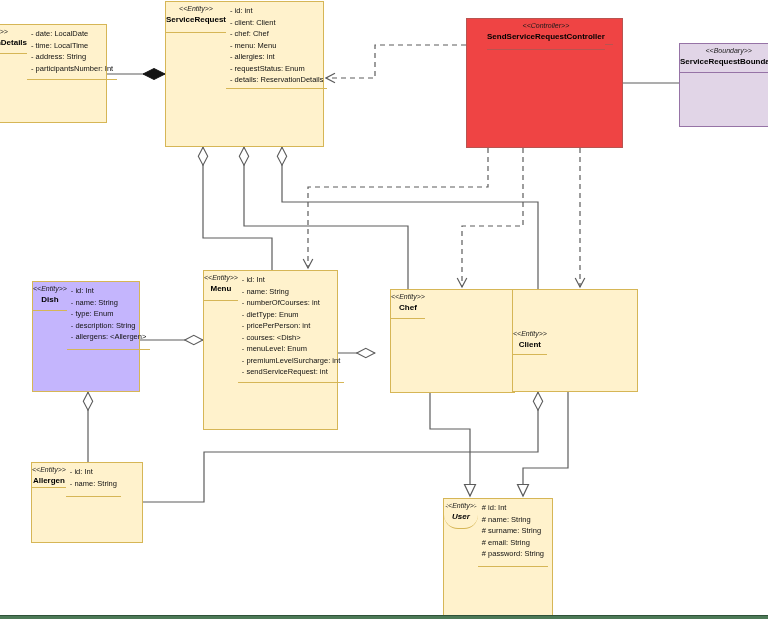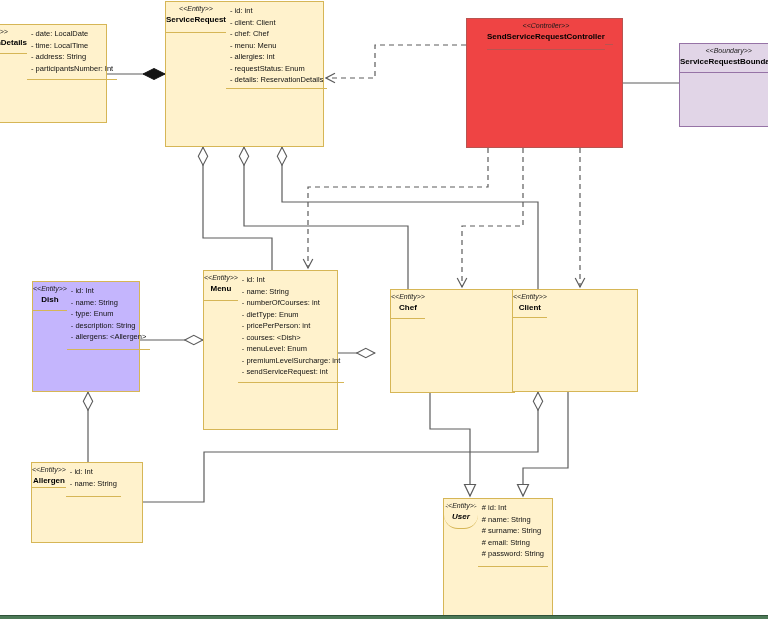--- a/index.html
+++ b/index.html
@@ -148,21 +148,21 @@
         </div>
         <div class="uml-methods"></div>
       </div>
       <div class="uml-class" style="left: 375px; top: 289px; width: 125px; height: 104px; background: rgb(255, 242, 204); border-color: rgb(214, 182, 86); margin-left: 15px;">
         <div class="uml-head" style="height: 29px; border-color: rgb(214, 182, 86);">
           <div class="uml-stereo">&lt;&lt;Entity&gt;&gt;</div>
           <div class="uml-name">Chef</div>
         </div>
         <div class="uml-methods"></div>
       </div>
-      <div class="uml-class" style="left: 512px; top: 289px; width: 126px; height: 103px; background: rgb(255, 242, 204); border-color: rgb(214, 182, 86);">
+      <div class="uml-class" style="left: 512px; top: 289px; width: 126px; height: 103px; background: rgb(255, 242, 204); border-color: rgb(214, 182, 86); align-items: center;">
         <div class="uml-head" style="height: 28px; border-color: rgb(214, 182, 86);">
           <div class="uml-stereo">&lt;&lt;Entity&gt;&gt;</div>
           <div class="uml-name">Client</div>
         </div>
         <div class="uml-methods"></div>
       </div>
       <div class="uml-class" style="left: 31px; top: 462px; width: 112px; height: 81px; background: rgb(255, 242, 204); border-color: rgb(214, 182, 86);">
         <div class="uml-head" style="height: 25px; border-color: rgb(214, 182, 86);">
           <div class="uml-stereo">&lt;&lt;Entity&gt;&gt;</div>
           <div class="uml-name">Allergen</div>

